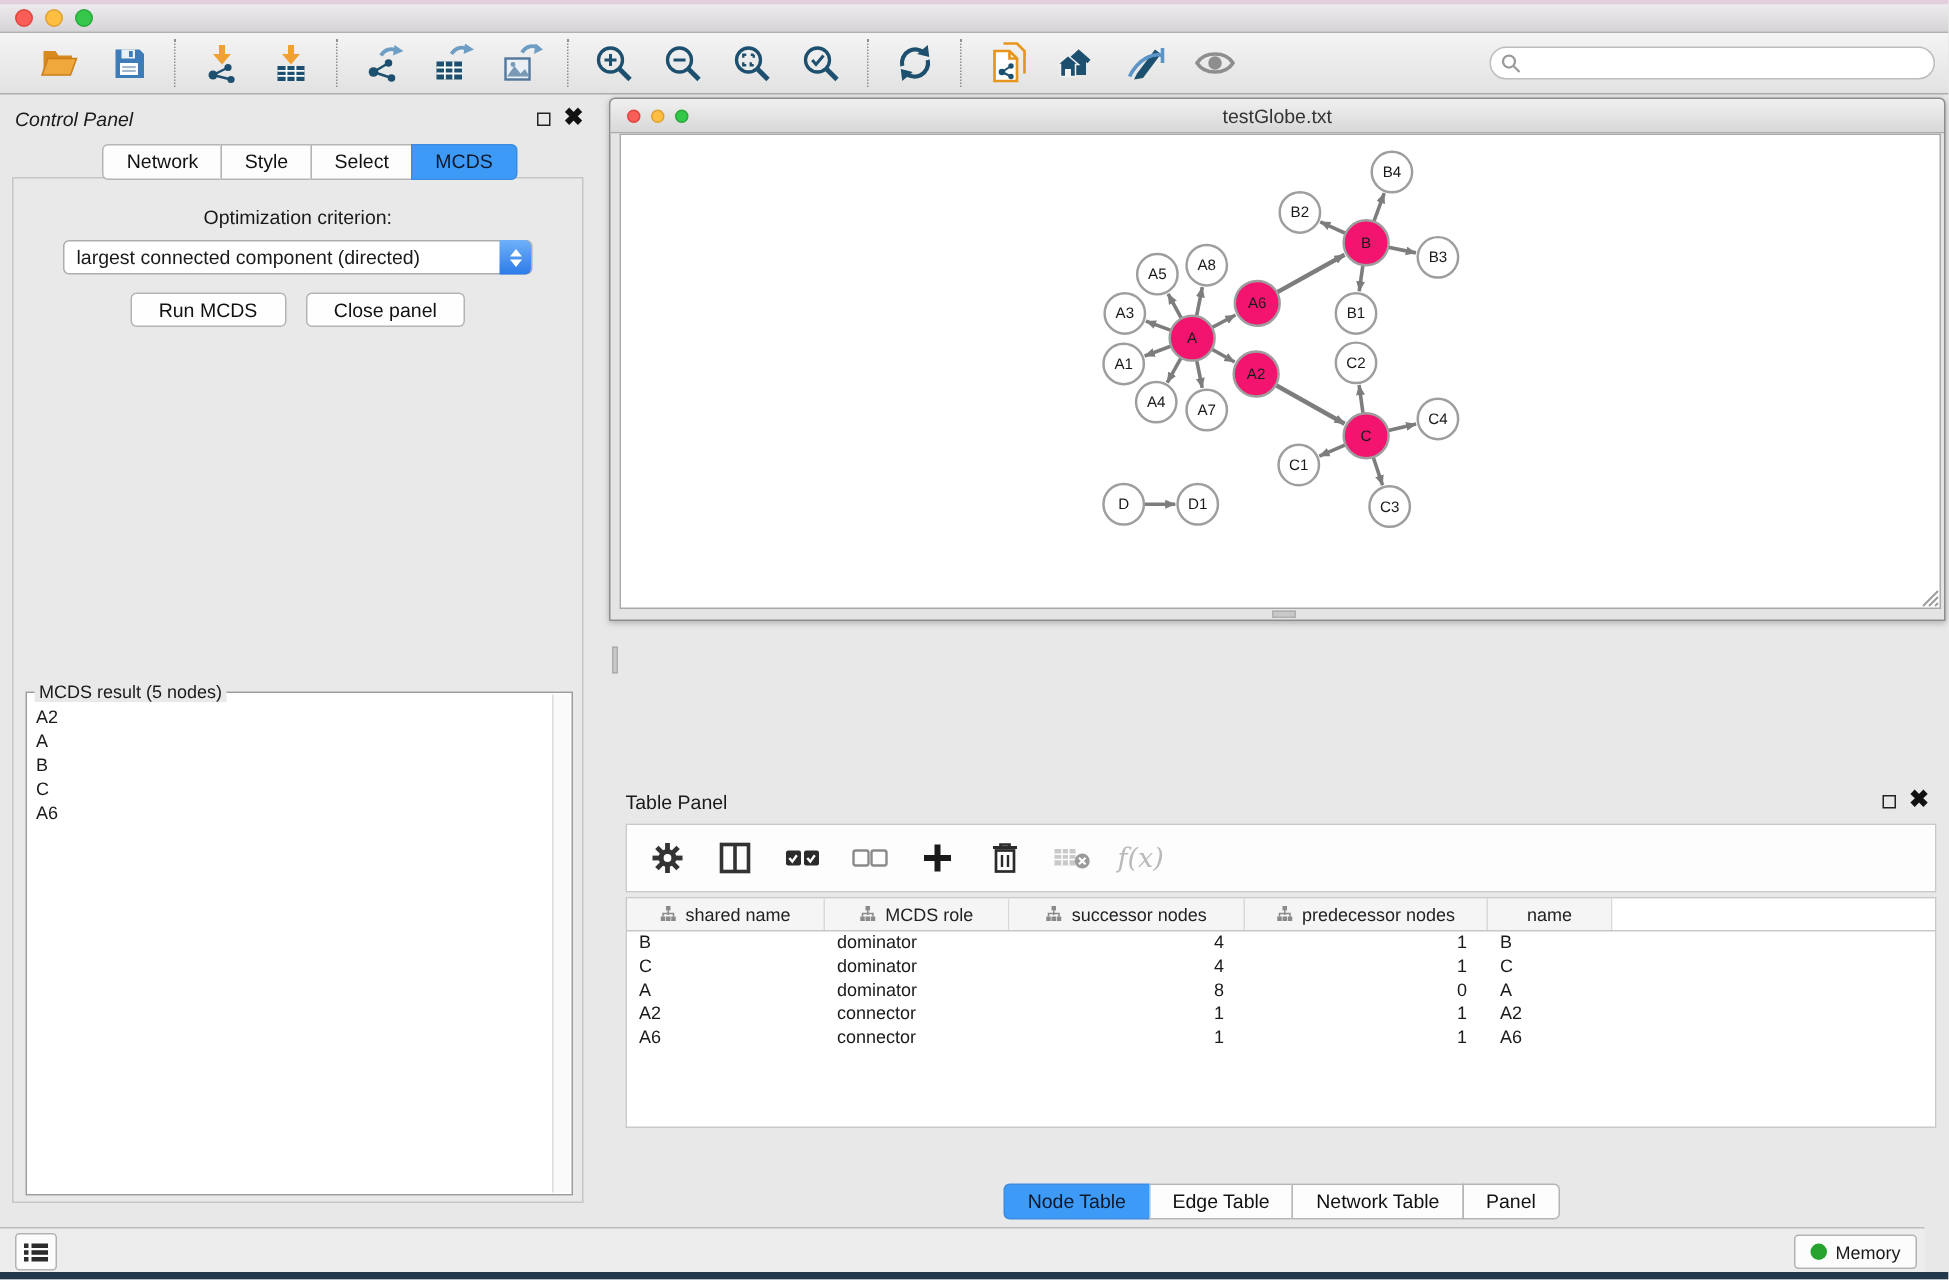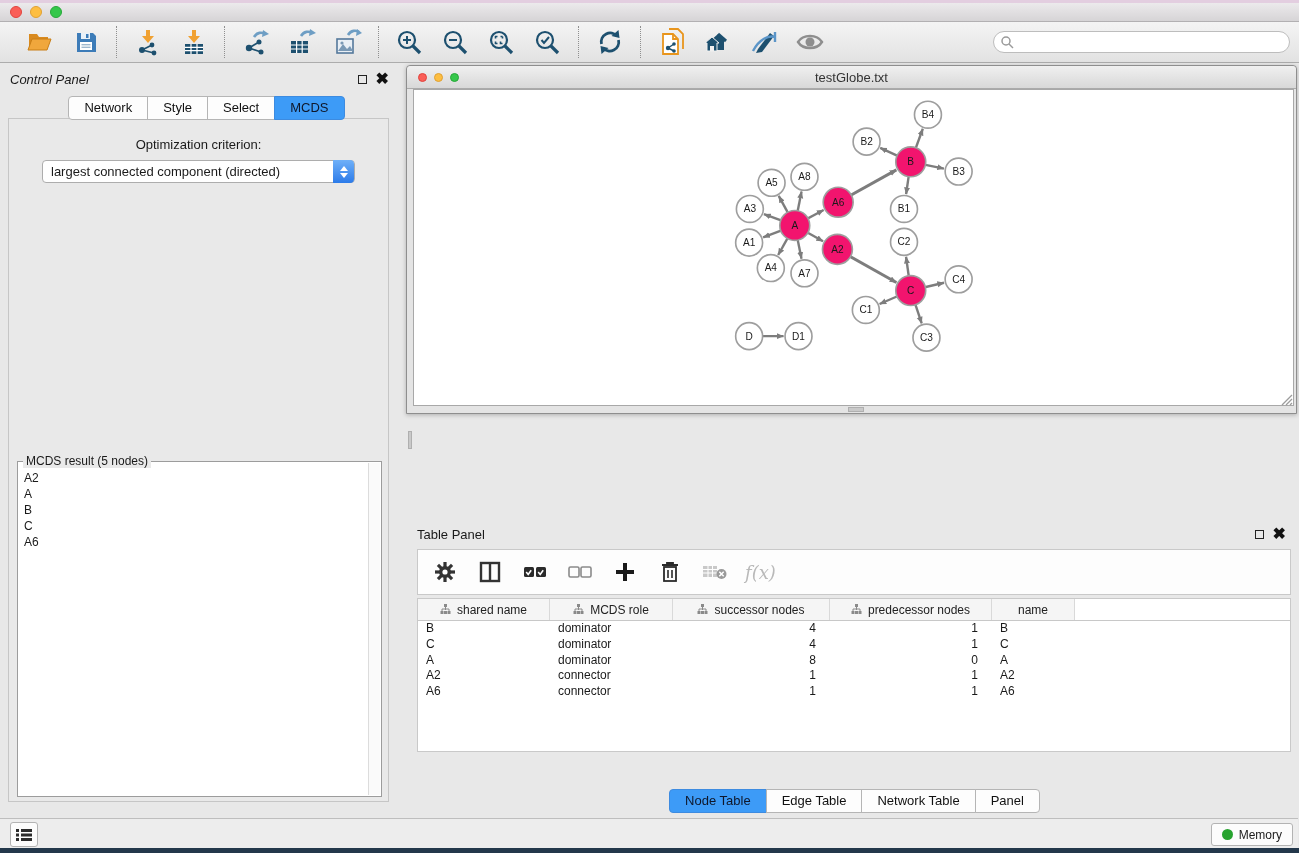--- a/index.html
+++ b/index.html
@@ -92,21 +92,21 @@
     border-bottom:1px solid #C8C8C8; }
   .th { background:#F5F5F5; border-right:1px solid #D9D9D9; display:flex; align-items:center;
     justify-content:center; gap:6px; font-size:12px; color:#222; }
   .th.empty { background:#fff; border-right:none; }
   .trow { display:grid; grid-template-columns:132px 123px 157px 162px 83px 1fr; height:15.8px; }
   .td { font-size:12px; line-height:15.8px; padding:0 8px; white-space:nowrap; }
   .td.num { text-align:right; padding-right:14px; }
   .tp-tabs { position:absolute; top:267px; left:0; right:0; display:flex; justify-content:center; }
 
   
-  .statusbar { position:absolute; left:0; right:1px; top:818px; height:30px;
+  .statusbar { position:absolute; left:0; right:16px; top:818px; height:30px;
     background:#EDEDED; border-top:1px solid #BEBEBE; }
   .list-btn { position:absolute; left:10px; top:3px; width:28px; height:25px; background:#FCFCFC;
     border:1px solid #B3B3B3; border-radius:3px; display:flex; align-items:center; justify-content:center; }
   .memory-btn { position:absolute; right:5px; top:4px; height:23px; background:#FCFCFC;
     border:1px solid #B3B3B3; border-radius:3px; display:flex; align-items:center; gap:6px; padding:0 10px; }
   .memory-dot { width:11px; height:11px; border-radius:50%; background:#27A32F; }
   .memory-label { font-size:12px; }
   .desktop-bottom { position:absolute; left:0; right:0; bottom:0; height:5px; background:#23384B; }
 
   .sort-ico { flex:0 0 auto; }
@@ -295,20 +295,24 @@
     <span class="tab active">MCDS</span>
   </div>
   <div class="cp-content">
     <div class="opt-label">Optimization criterion:</div>
     <div class="combo">
       <div class="combo-value">largest connected component (directed)</div>
       <div class="combo-stepper">
         <span class="chev-up"></span>
           <span class="chev-dn"></span>
       </div>
+    </div>
+    <div class="cp-buttons">
+      <button class="btn">Run MCDS</button>
+      <button class="btn">Close panel</button>
     </div>
     <div class="result-box">
       <span class="result-legend">MCDS result (5 nodes)</span>
       <div class="result-list">
         <div class="result-item">A2</div>
         <div class="result-item">A</div>
         <div class="result-item">B</div>
         <div class="result-item">C</div>
         <div class="result-item">A6</div>
       </div>

